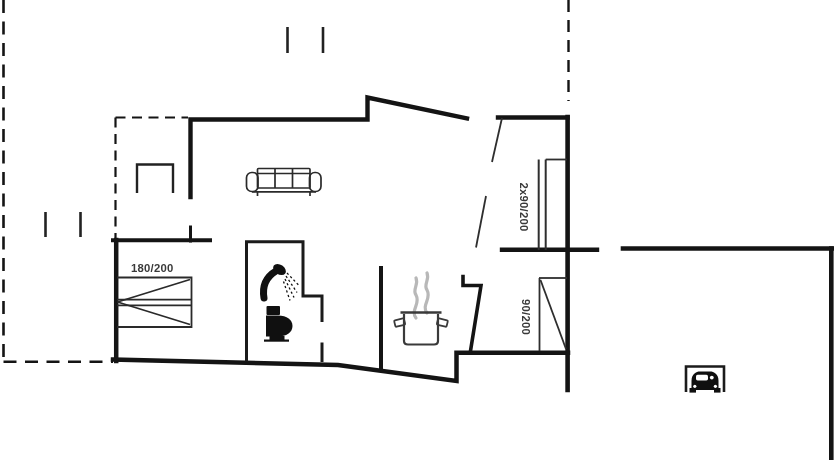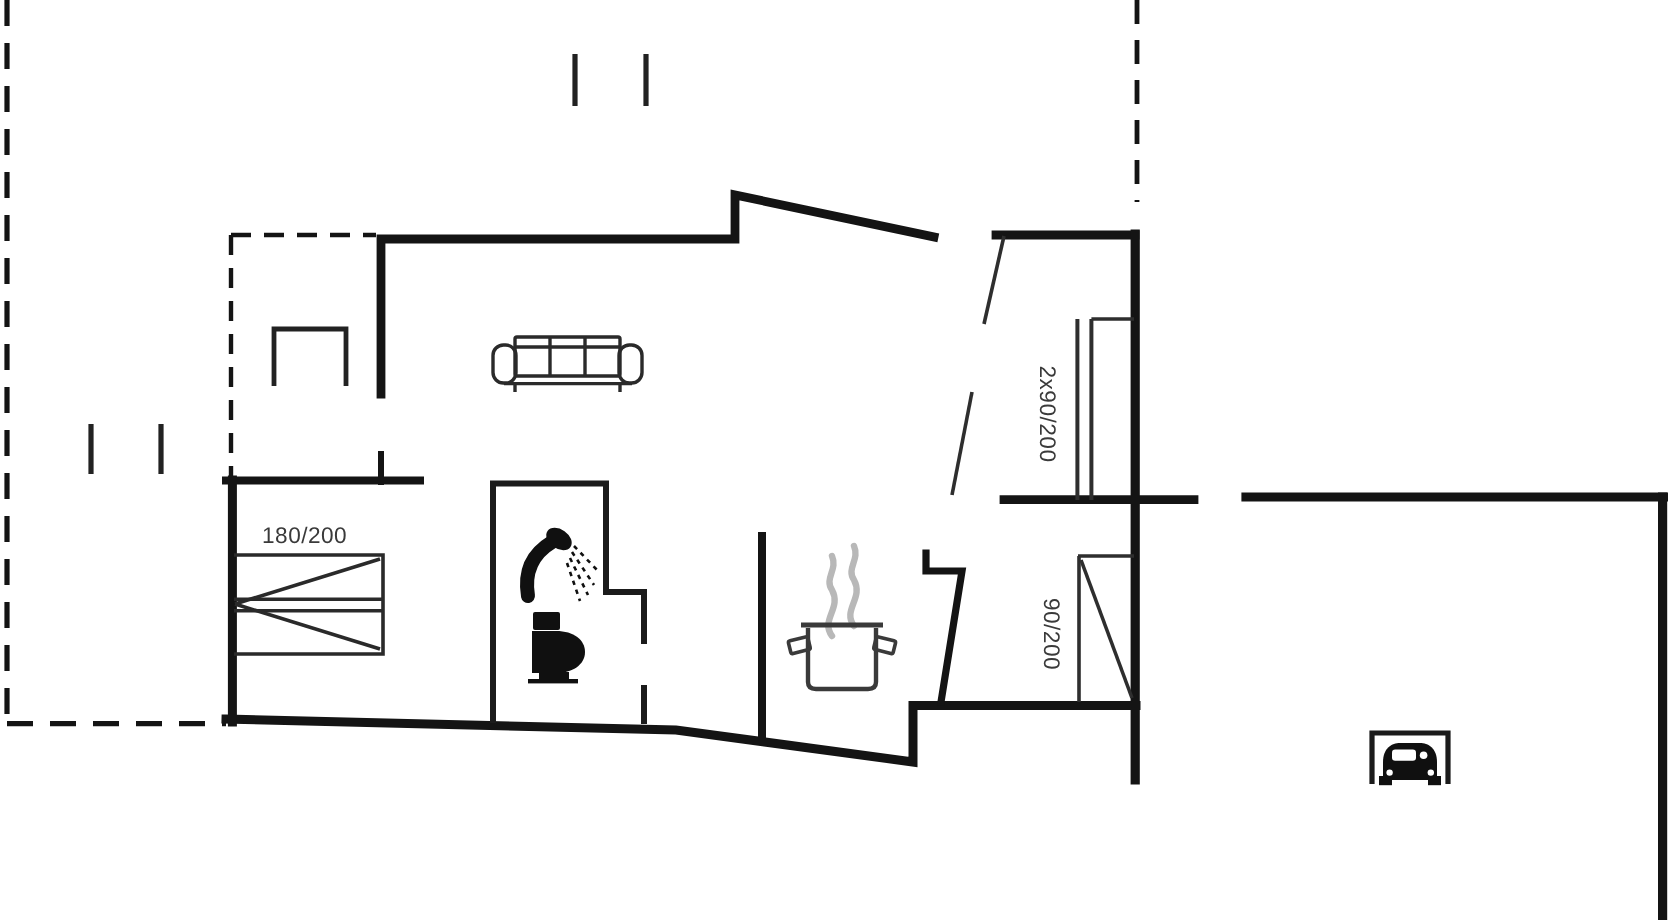--- a/index.html
+++ b/index.html
@@ -1,17 +1,17 @@
 <!DOCTYPE html>
 <html><head>
 <meta charset="utf-8">
 <style>
   html,body{margin:0;padding:0;background:#ffffff;}
   .stage{position:relative;width:834px;height:460px;background:#ffffff;overflow:hidden;
-         font-family:"Liberation Sans", sans-serif;}
+         font-family:"Liberation Sans", sans-serif;font-weight:bold;}
   svg{position:absolute;left:0;top:0;}
   text.lbl{font-family:"Liberation Sans", sans-serif;font-size:11.3px;letter-spacing:.25px;}
 </style>
 </head>
 <body>
 
 <div class="stage">
 <svg width="834" height="460" viewBox="0 0 834 460" xmlns="http://www.w3.org/2000/svg">
 
   <g stroke="#141414" fill="none">

